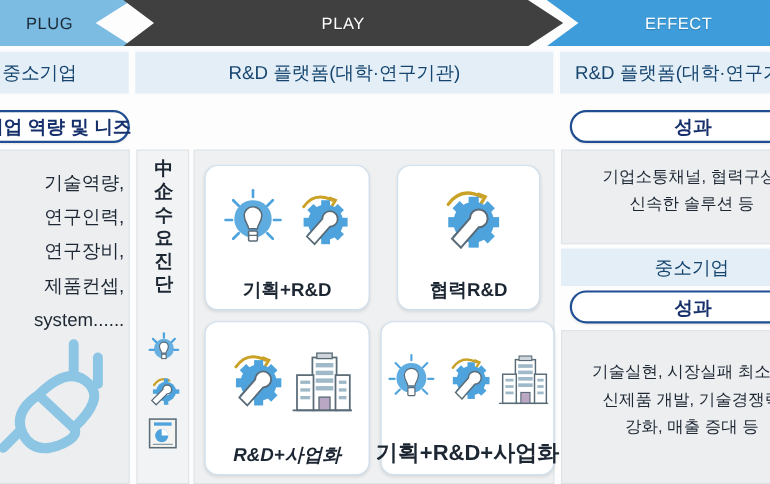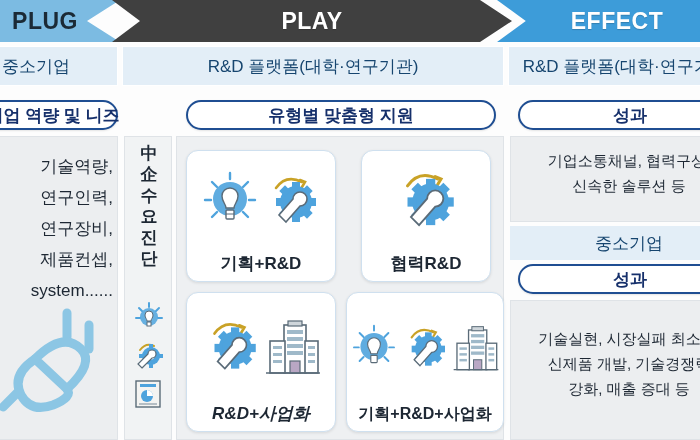--- a/index.html
+++ b/index.html
@@ -11,21 +11,21 @@
   }
   #stage{position:absolute;inset:0;width:700px;height:440px;overflow:hidden;background:#fdfdfd;}
 
   
   .header-bar{position:absolute;left:0;top:0;width:700px;height:42px;}
   .chev{
     position:absolute;top:0;height:42px;
     display:flex;align-items:center;justify-content:center;
   }
   .chev span{
-    color:#ffffff;font-weight:bold;font-size:23px;letter-spacing:.5px;
+    color:#ffffff;font-weight:normal;font-size:15px;letter-spacing:.5px;
     text-shadow:0 1px 1px rgba(0,0,0,.18);
   }
   .chev.plug{
     left:-30px;width:150px;background:#7cbbe2;
     clip-path:polygon(0 0,100% 0,78% 50%,100% 100%,0 100%);
   }
   .chev.plug span{color:#1b2a36;text-shadow:none;}
   .chev.play{
     left:112px;width:400px;background:#404040;
     clip-path:polygon(0 0,92% 0,100% 50%,92% 100%,0 100%,7% 50%);
@@ -97,21 +97,21 @@
     box-sizing:border-box;box-shadow:0 1px 3px rgba(0,0,0,.10);
     display:flex;flex-direction:column;align-items:center;justify-content:flex-end;
     padding-bottom:6px;
   }
   .card .cardicons{flex:1;display:flex;align-items:center;justify-content:center;gap:2px;}
   .card .cardlabel{color:#1d2733;font-size:17px;font-weight:600;white-space:nowrap;}
   .card1{left:186px;top:150px;width:150px;height:132px;text-align:center;}
   .card2{left:346px;top:150px;width:130px;height:132px;margin-left:15px;}
   .card3{left:186px;top:292px;width:150px;height:140px;font-style:italic;}
   .card4{left:346px;top:292px;width:158px;height:140px;}
-  .card4 .cardlabel{font-size:16px;text-align:center;}
+  .card4 .cardlabel{font-size:20px;text-align:center;}
 
   svg{display:block;}
 </style>
 </head>
 <body>
 
 <div id="stage">
 
   <div class="header-bar">
     <div class="chev plug">
@@ -130,23 +130,20 @@
   </div>
   <div class="subband sub-play">
     <span>R&amp;D 플랫폼(대학·연구기관)</span>
   </div>
   <div class="subband sub-effect">
     <span>R&amp;D 플랫폼(대학·연구기관)</span>
   </div>
 
   <div class="pill pill-plug">
     <span>중소기업 역량 및 니즈</span>
-  </div>
-  <div class="pill pill-play">
-    <span>유형별 맞춤형 지원</span>
   </div>
   <div class="pill pill-eff1">
     <span>성과</span>
   </div>
   <div class="pill pill-eff2">
     <span>성과</span>
   </div>
 
   <div class="panel col-plug">
     <div class="plug-lines">

